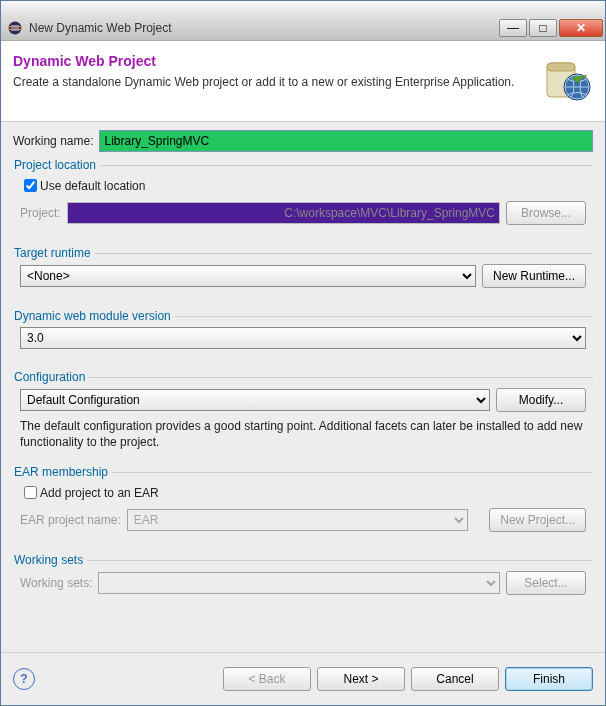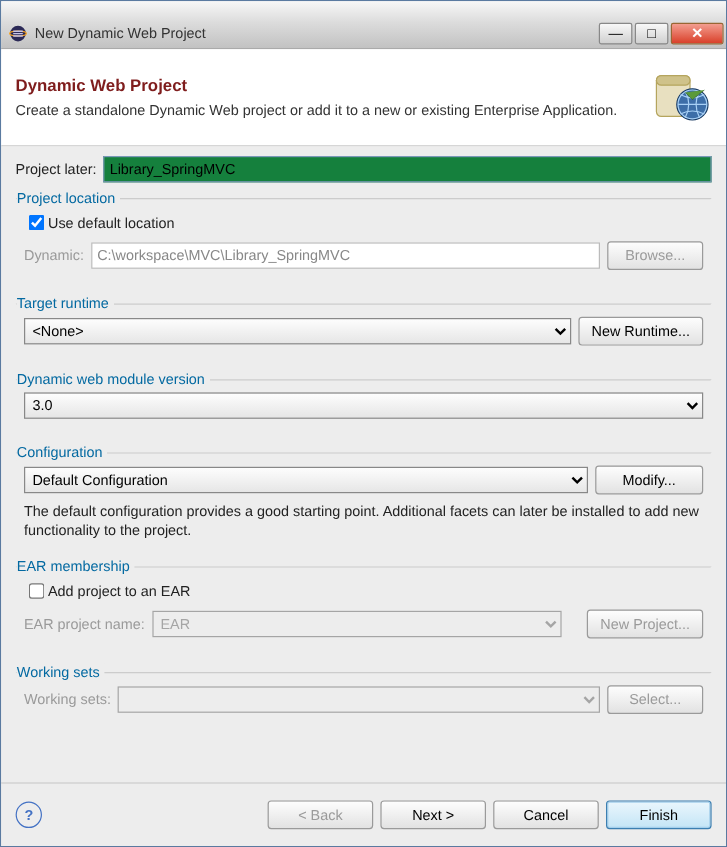--- a/index.html
+++ b/index.html
@@ -8,29 +8,29 @@
   .titlebar { height: 40px; background: linear-gradient(to bottom, #f7f7f7 0%, #dcdcdc 45%, #c2c2c2 100%); display: flex; align-items: center; padding: 14px 2px 0 6px; border-bottom: 1px solid #aaa; }
   .titlebar .app-icon { width: 16px; height: 16px; margin-right: 6px; }
   .titlebar .title { flex: 1; color: #333; }
   .win-btns { display: flex; gap: 0; }
   .win-btn { width: 28px; height: 18px; border: 1px solid #888; background: linear-gradient(#f8f8f8, #d0d0d0); margin-left: 2px; border-radius: 2px; display: flex; align-items: center; justify-content: center; font-size: 10px; cursor: default; }
   .win-btn.close { background: linear-gradient(#f39d8f, #d9402a); border-color: #963; color: #fff; width: 44px; }
   .win-btn.close span { font-weight: bold; }
 
   .banner { background: #fff; padding: 10px 12px 14px 12px; display: flex; border-bottom: 1px solid #ccc; }
   .banner .text { flex: 1; }
-  .banner h1 { font-size: 14px; font-weight: bold; margin: 12px 0 6px 0; color: #7f1d1d; }
+  .banner h1 { font-size: 14px; font-weight: bold; margin: 2px 0 6px 0; color: #a21caf; }
   .banner p { margin: 0; color: #333; }
   .banner .art { width: 56px; height: 56px; }
 
   .content { flex: 1; padding: 8px 12px 4px 12px; background: #ededed; overflow: auto; }
   .row { display: flex; align-items: center; margin-bottom: 6px; }
   .label { margin-right: 6px; color: #222; }
-  input[type=text], select.text-like { flex: 1; height: 22px; border: 1px solid #7a98b8; padding: 1px 4px; background: #15803d; }
-  input[type=text]:disabled { background: #ffffff; color: #888; border-color: #bbb; }
+  input[type=text], select.text-like { flex: 1; height: 22px; border: 1px solid #7a98b8; padding: 1px 4px; background: #22c55e; }
+  input[type=text]:disabled { background: #4c1d95; color: #888; border-color: #bbb; text-align: right; }
   select { flex: 1; height: 22px; border: 1px solid #888; background: linear-gradient(#fdfdfd, #e6e6e6); padding: 0 2px; }
   select:disabled { color: #888; background: #ededed; }
   .btn { height: 24px; min-width: 80px; border: 1px solid #9a9a9a; background: linear-gradient(#fdfdfd, #e2e2e2); border-radius: 3px; padding: 0 10px; cursor: default; }
   .btn:disabled { color: #9a9a9a; }
   .btn.hl { border-color: #3c7fb1; box-shadow: inset 0 0 0 1px #a5d0ec; background: linear-gradient(#eaf6fd, #c4e5f6); }
   fieldset { border: 1px solid transparent; padding: 4px 6px 10px 6px; margin: 2px 0 4px 0; border-top-color: #ccc; position: relative; }
   legend { padding: 0 4px 0 0; margin-left: -6px; color: #0369a1; background: #ededed; }
   .disabled-text { color: #9a9a9a; }
   .desc { color: #222; line-height: 1.35; margin-top: 4px; }
 
@@ -80,32 +80,32 @@
         <path d="M28 36 h24" stroke="#a8d0f5" stroke-width="1"></path>
         <path d="M30 28 q10 5 20 0 M30 44 q10 -5 20 0" fill="none" stroke="#a8d0f5" stroke-width="1"></path>
         <path d="M34 26 l6 6 l10 -8" fill="#5a9a3a" stroke="#2f5a1a" stroke-width="0.5"></path>
       </svg>
     </div>
   </div>
 
   <div class="content">
 
     <div class="row">
-      <span class="label">Project later:</span>
+      <span class="label">Working name:</span>
       <input type="text" value="Library_SpringMVC" style="">
     </div>
 
     <fieldset>
       <legend>Project location</legend>
       <div class="row">
         <input type="checkbox" checked="" style="">
         <span class="label">Use default location</span>
       </div>
       <div class="row">
-        <span class="label disabled-text">Dynamic:</span>
+        <span class="label disabled-text">Project:</span>
         <input type="text" disabled="" value="C:\workspace\MVC\Library_SpringMVC" style="">
         <button class="btn" disabled="" style="margin-left:6px">Browse...</button>
       </div>
     </fieldset>
 
     <fieldset>
       <legend>Target runtime</legend>
       <div class="row">
         <select>
           <option>&lt;None&gt;</option>

